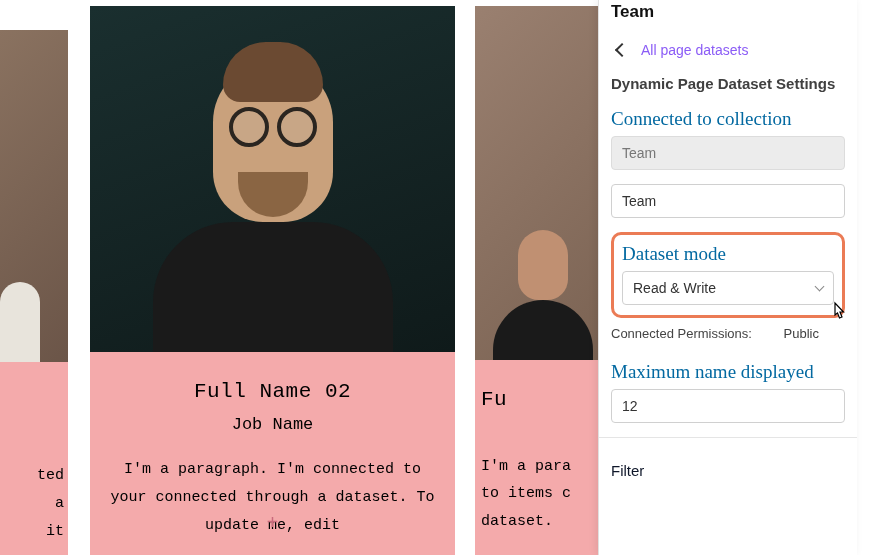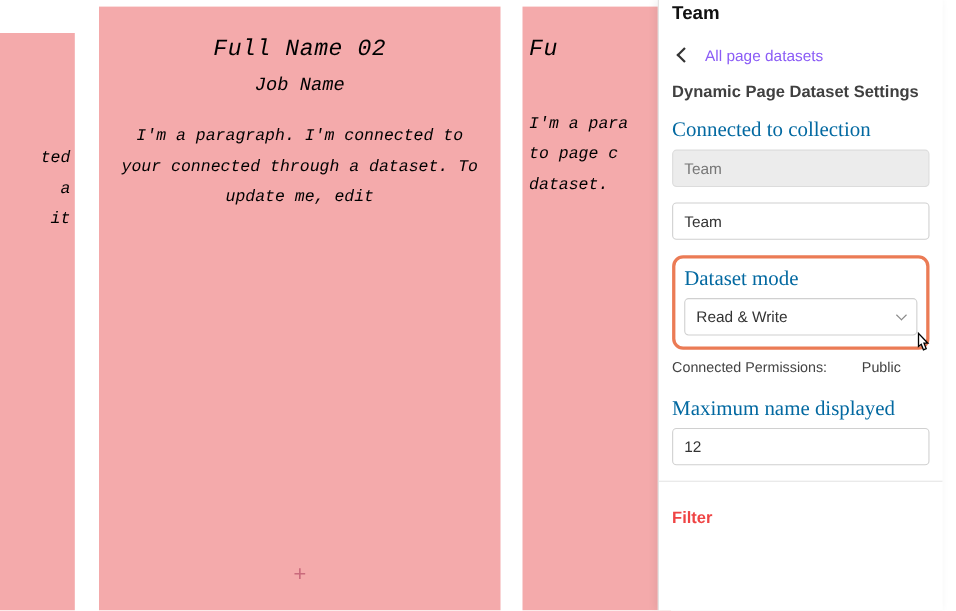--- a/index.html
+++ b/index.html
@@ -17,23 +17,22 @@
       top: 0;
       width: 610px;
       height: 555px;
       background: #fff;
       display: flex;
       gap: 20px;
       padding-top: 6px;
     }
     .card {
       display: flex;
-      flex-direction: row;
+      flex-direction: column;
       flex-shrink: 0;
-      font-style: italic;
     }
     .card.partial-left {
       width: 68px;
       margin-left: 0;
       margin-top: 24px;
     }
     .card.center {
       width: 365px;
       margin-left: 2px;
     }
@@ -276,22 +275,22 @@
       font-size: 13px;
       color: #444;
       margin-bottom: 20px;
     }
     .permissions-value {
       color: #404040;
       padding-left: 28px;
     }
     .filter-title {
       font-size: 15px;
-      font-weight: 700;
-      color: #ef4444;
+      font-weight: 400;
+      color: #0f172a;
       padding-top: 12px;
       border-top: 0;
     }
     .divider {
       border: none;
       border-top: 1px solid #e5e5e5;
       margin: 12px -12px 12px;
     }
     .narrow-input {
       width: 100%;
@@ -342,21 +341,21 @@
     <div class="photo right-photo">
       <div class="figure figure-right">
         <div class="head small" style="background:#c09072;"></div>
         <div class="body-shape small"></div>
       </div>
     </div>
     <div class="pink-block partial-right-block" style="text-align:center;">
       <div class="full-name" style="text-align:left; padding-left:6px;">Fu</div>
       <div style="height:30px;"></div>
       <div class="para" style="text-align:left; padding-left:6px; white-space:pre-line;">I'm a para
-to page c
+to items c
 dataset.</div>
     </div>
   </div>
 
 </div>
 
 <div class="panel">
 
   <div class="panel-title">Team</div>
 

